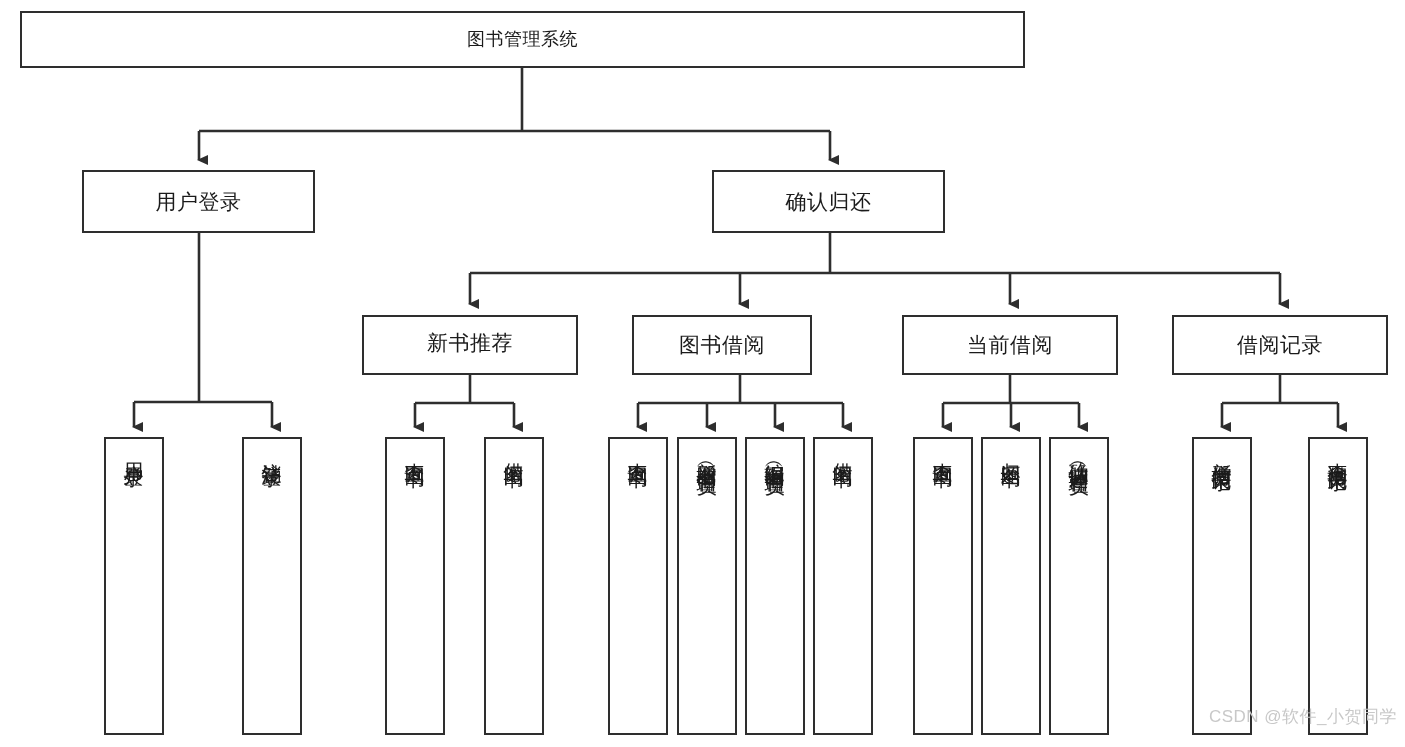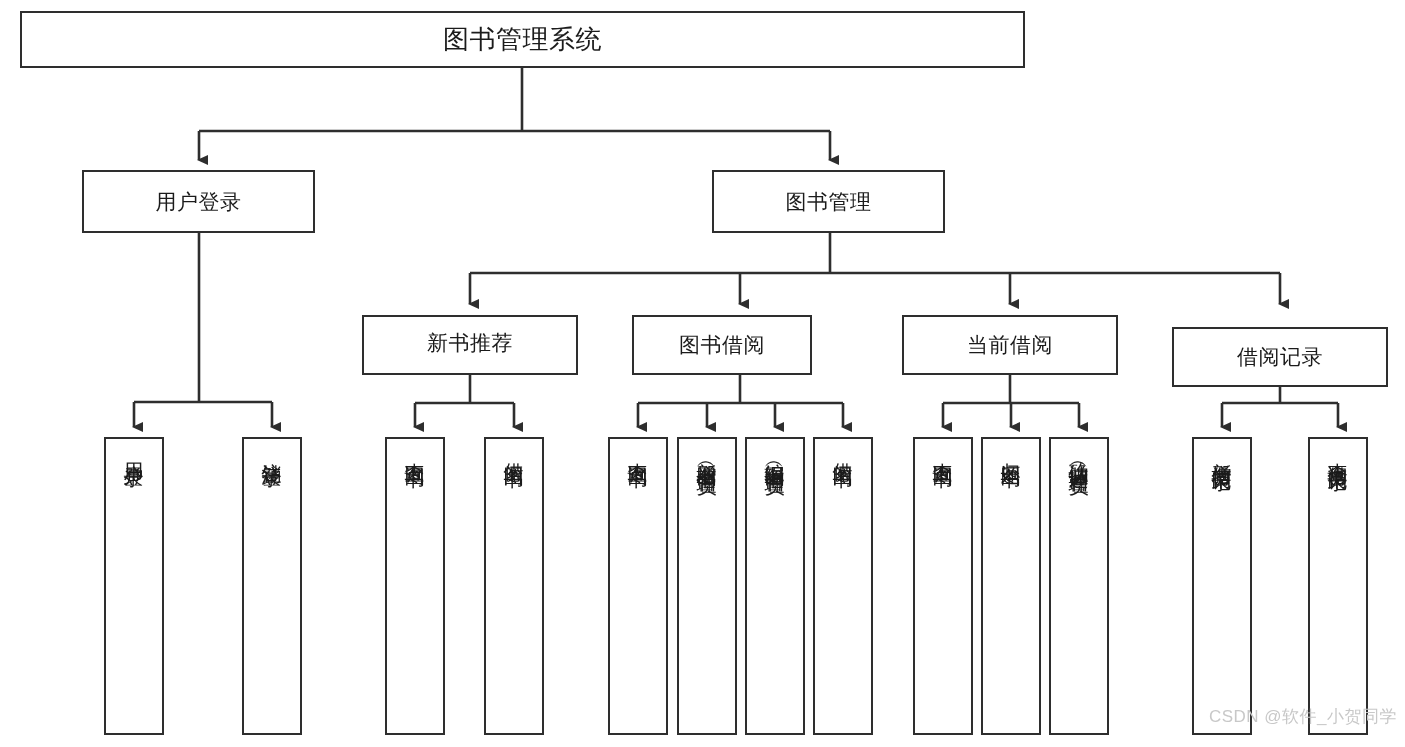--- a/index.html
+++ b/index.html
@@ -36,21 +36,21 @@
     justify-content: center;
     color: #1b1b1b;
   }
   .node.h {
     
     font-size: 21px;
     letter-spacing: 0.5px;
     line-height: 1.2;
   }
   .node.root {
-    font-size: 26px;
+    font-size: 18px;
   }
   .node.v {
     
     font-size: 20px;
     padding: 8px 0 8px 0;
     align-items: flex-start;
   }
   .vtext {
     writing-mode: vertical-rl;
     text-orientation: upright;
@@ -125,33 +125,33 @@
   </svg>
 
   <div class="node h root" style="left:20px; top:11px; width:1005px; height:57px;">
     <span>图书管理系统</span>
   </div>
 
   <div class="node h" style="left:82px; top:170px; width:233px; height:63px;">
     <span>用户登录</span>
   </div>
   <div class="node h" style="left:712px; top:170px; width:233px; height:63px;">
-    <span>图书管理</span>
+    <span>确认归还</span>
   </div>
 
   <div class="node h" style="left:362px; top:315px; width:216px; height:60px;font-family:Liberation Mono, monospace;">
     <span>新书推荐</span>
   </div>
   <div class="node h" style="left:632px; top:315px; width:180px; height:60px;">
     <span>图书借阅</span>
   </div>
   <div class="node h" style="left:902px; top:315px; width:216px; height:60px;">
     <span>当前借阅</span>
   </div>
-  <div class="node h" style="left:1172px; top:315px; width:216px; height:60px;margin-top:12px;">
+  <div class="node h" style="left:1172px; top:315px; width:216px; height:60px;">
     <span>借阅记录</span>
   </div>
 
   <div class="node v" style="left:104px; top:437px; width:60px; height:298px;">
     <span class="vtext">用户登录</span>
   </div>
   <div class="node v" style="left:242px; top:437px; width:60px; height:298px;">
     <span class="vtext">注销登录</span>
   </div>
 

